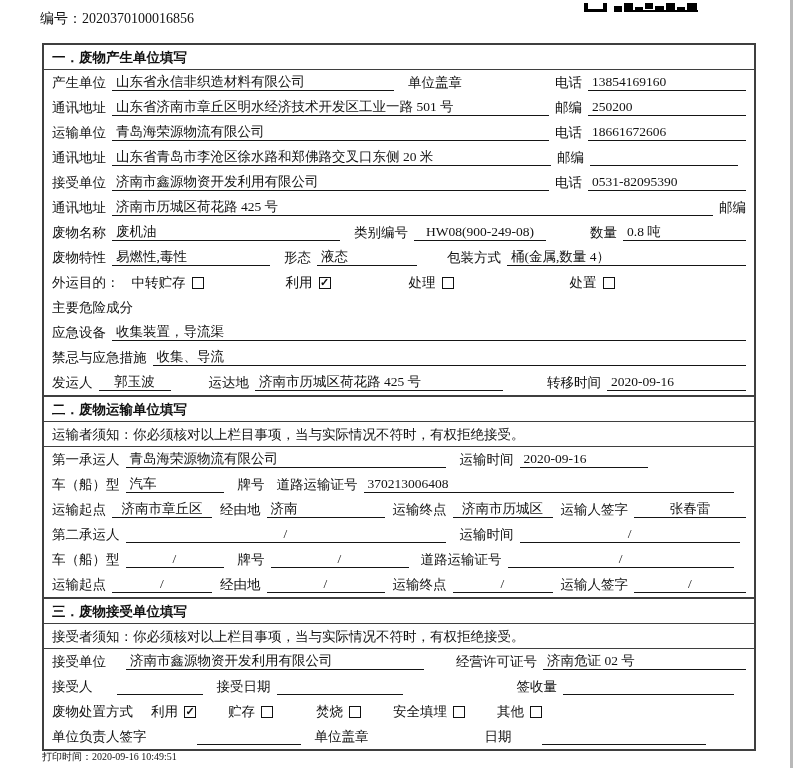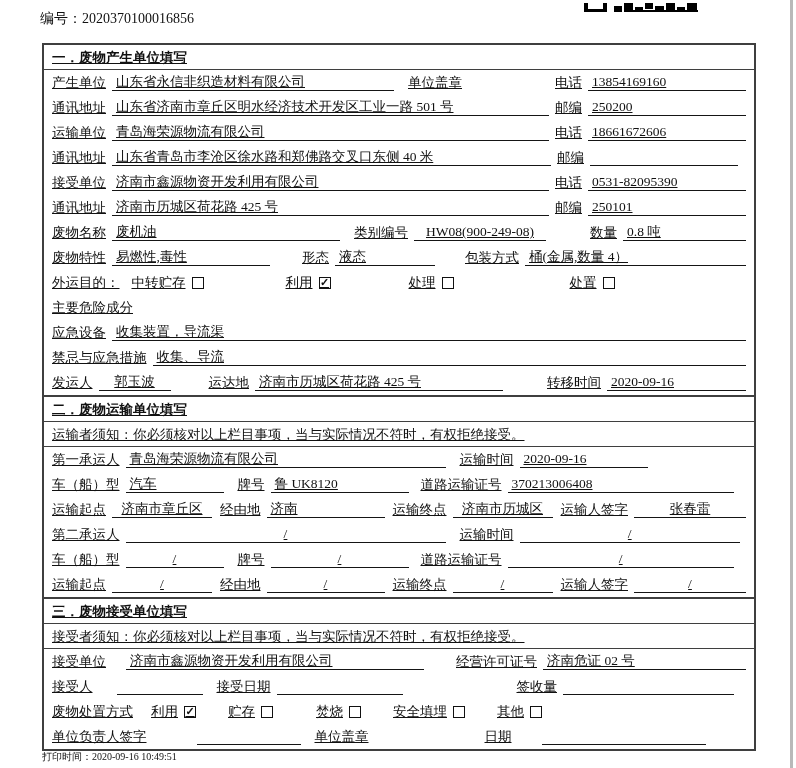--- a/index.html
+++ b/index.html
@@ -6,21 +6,21 @@
   body{
     width:796px;height:768px;background:#ffffff;position:relative;overflow:hidden;
     font-family:"Liberation Serif","DejaVu Serif",serif;color:#111;
   }
   .serial{position:absolute;left:40px;top:10px;font-size:14px;white-space:nowrap;}
   .form-title{position:absolute;left:332px;top:2px;font-size:25px;font-weight:bold;letter-spacing:1px;white-space:nowrap;margin-top:40px;}
   .qr{position:absolute;left:584px;top:0;}
   .right-strip{position:absolute;left:790px;top:0;width:3px;height:768px;background:#b9b9b9;}
   .form-table{
     position:absolute;left:42px;top:43px;width:714px;box-sizing:border-box;
-    border:2px solid #3f3f3f;background:#fff;text-decoration:underline;
+    border:2px solid #3f3f3f;background:#fff;
   }
   .sec{box-sizing:border-box;}
   .sec + .sec{border-top:2px solid #3f3f3f;}
   .sec-hd{height:25px;box-sizing:border-box;padding:4px 8px 0;font-weight:bold;font-size:13.5px;border-bottom:1.5px solid #3f3f3f;}
   .note{height:25px;box-sizing:border-box;padding:4px 8px 0;font-size:13.5px;border-bottom:1.5px solid #3f3f3f;white-space:nowrap;}
   .row{display:flex;align-items:flex-end;height:25px;box-sizing:border-box;padding:0 8px 4px;font-size:13.5px;}
   .lbl{white-space:nowrap;flex:0 0 auto;line-height:17px;}
   .uv{border-bottom:1px solid #151515;padding:0 4px 0;white-space:nowrap;overflow:hidden;
       height:18px;line-height:18px;box-sizing:border-box;flex:0 0 auto;margin-left:6px;}
   .grow{flex:1 1 auto;}
@@ -83,52 +83,51 @@
 
     <div class="row">
       <span class="lbl">运输单位</span>
       <span class="uv grow" style="margin-right:6px">青岛海荣源物流有限公司</span>
       <span class="lbl">电话</span>
       <span class="uv" style="width:158px">18661672606</span>
     </div>
 
     <div class="row">
       <span class="lbl">通讯地址</span>
-      <span class="uv grow" style="margin-right:6px">山东省青岛市李沧区徐水路和郑佛路交叉口东侧 40 米</span>
+      <span class="uv grow" style="margin-right:6px">山东省青岛市李沧区徐水路和郑佛路交叉口东侧 20 米</span>
       <span class="lbl">邮编</span>
       <span class="uv" style="width:148px;margin-right:8px"></span>
     </div>
 
     <div class="row">
       <span class="lbl">接受单位</span>
       <span class="uv grow" style="margin-right:6px">济南市鑫源物资开发利用有限公司</span>
       <span class="lbl">电话</span>
       <span class="uv" style="width:158px">0531-82095390</span>
     </div>
 
     <div class="row">
       <span class="lbl">通讯地址</span>
       <span class="uv grow" style="margin-right:6px">济南市历城区荷花路 425 号</span>
       <span class="lbl">邮编</span>
-      <span class="uv" style="width:158px">250101</span>
     </div>
 
     <div class="row">
       <span class="lbl">废物名称</span>
       <span class="uv" style="width:228px">废机油</span>
       <span class="lbl" style="margin-left:14px">类别编号</span>
       <span class="uv ctr" style="width:132px">HW08(900-249-08)</span>
       <span class="lbl" style="margin-left:44px">数量</span>
       <span class="uv grow">0.8 吨</span>
     </div>
 
     <div class="row">
       <span class="lbl">废物特性</span>
       <span class="uv" style="width:158px">易燃性,毒性</span>
-      <span class="lbl" style="margin-left:32px">形态</span>
+      <span class="lbl" style="margin-left:14px">形态</span>
       <span class="uv" style="width:100px">液态</span>
       <span class="lbl" style="margin-left:30px">包装方式</span>
       <span class="uv grow">桶(金属,数量 4）</span>
     </div>
 
     <div class="row">
       <span class="lbl">外运目的：</span>
       <span class="opt" style="margin-left:12px">
         <span class="opt-label">中转贮存</span>
         <span class="cb"></span>
@@ -180,21 +179,20 @@
       <span class="uv" style="width:320px">青岛海荣源物流有限公司</span>
       <span class="lbl" style="margin-left:14px">运输时间</span>
       <span class="uv" style="width:128px">2020-09-16</span>
       <span class="spacer"></span>
     </div>
 
     <div class="row">
       <span class="lbl">车（船）型</span>
       <span class="uv" style="width:98px">汽车</span>
       <span class="lbl" style="margin-left:14px">牌号</span>
-      <span class="uv" style="width:138px">鲁 UK8120</span>
       <span class="lbl" style="margin-left:12px">道路运输证号</span>
       <span class="uv grow" style="margin-right:12px">370213006408</span>
     </div>
 
     <div class="row">
       <span class="lbl">运输起点</span>
       <span class="uv ctr" style="width:100px">济南市章丘区</span>
       <span class="lbl" style="margin-left:8px">经由地</span>
       <span class="uv" style="width:118px">济南</span>
       <span class="lbl" style="margin-left:8px">运输终点</span>

